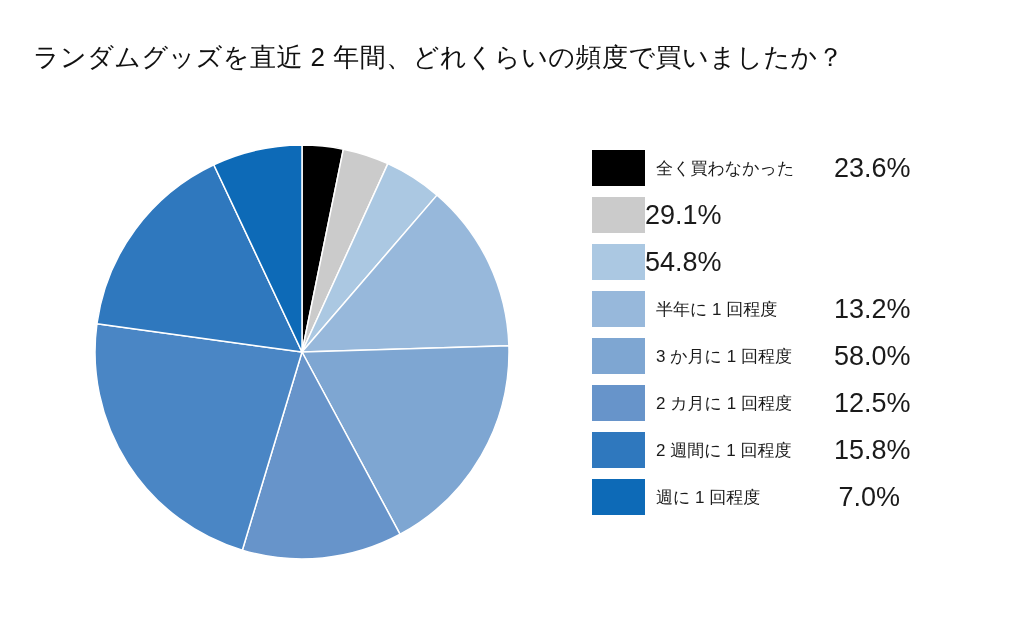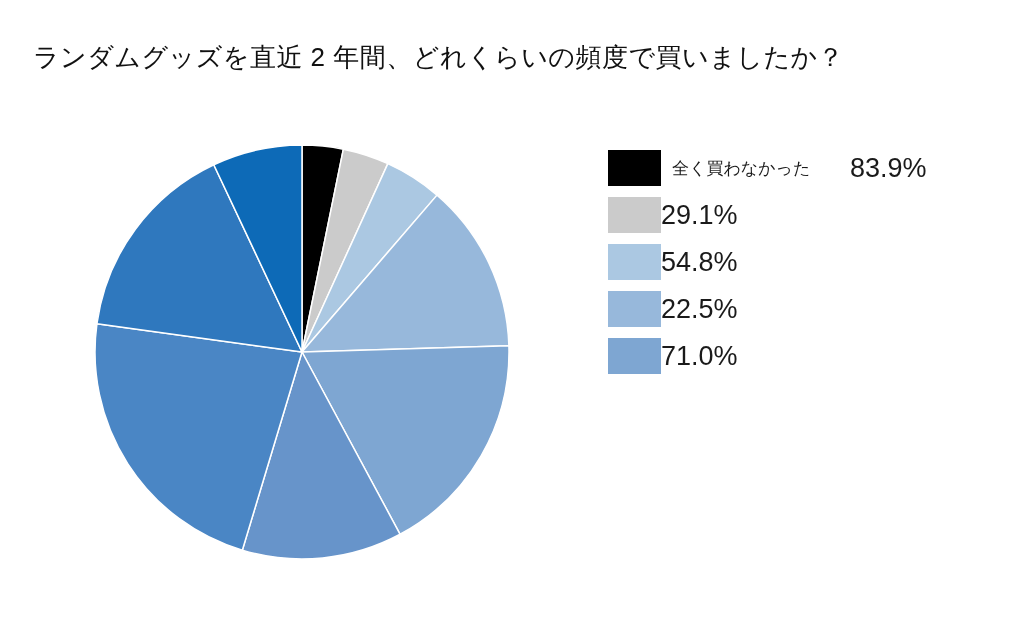--- a/index.html
+++ b/index.html
@@ -26,21 +26,21 @@
   }
 
   .pie-svg {
     position: absolute;
     left: 93px;
     top: 143px;
   }
 
   .legend {
     position: absolute;
-    left: 608px;
+    left: 592px;
     top: 150px;
     width: 308px;
   }
 
   .legend-row {
     display: flex;
     align-items: center;
     height: 36px;
     margin-bottom: 11px;
   }
@@ -83,33 +83,50 @@
       <path d="M 209 209 L 307.0990020762217 391.2788681982897 A 207 207 0 0 1 149.31999761365003 407.21023514229853 Z" fill="#6794ca" stroke="#ffffff" stroke-width="1.5" stroke-linejoin="round"></path>
       <path d="M 209 209 L 149.31999761365003 407.21023514229853 A 207 207 0 0 1 3.9337942961276724 180.77144569381716 Z" fill="#4a86c5" stroke="#ffffff" stroke-width="1.5" stroke-linejoin="round"></path>
       <path d="M 209 209 L 3.9337942961276724 180.77144569381716 A 207 207 0 0 1 120.78123423890581 21.739621468957836 Z" fill="#2f78be" stroke="#ffffff" stroke-width="1.5" stroke-linejoin="round"></path>
       <path d="M 209 209 L 120.78123423890581 21.739621468957836 A 207 207 0 0 1 208.99999999999994 2 Z" fill="#0d6ab7" stroke="#ffffff" stroke-width="1.5" stroke-linejoin="round"></path>
     </svg>
 
   <div class="legend" id="legend">
       <div class="legend-row">
         <span class="swatch" style="background: rgb(0, 0, 0);"></span>
         <span class="legend-label">全く買わなかった</span>
-        <span class="legend-value">83.9%</span>
+        <span class="legend-value">23.6%</span>
       </div>
       <div class="legend-row">
         <span class="swatch" style="background: rgb(203, 203, 203);"></span>
         <span class="legend-value">29.1%</span>
       </div>
       <div class="legend-row">
         <span class="swatch" style="background: rgb(171, 200, 226);"></span>
         <span class="legend-value">54.8%</span>
       </div>
       <div class="legend-row">
         <span class="swatch" style="background: rgb(151, 184, 219);"></span>
-        <span class="legend-value">22.5%</span>
+        <span class="legend-label">半年に 1 回程度</span>
+        <span class="legend-value">13.2%</span>
       </div>
       <div class="legend-row">
         <span class="swatch" style="background: rgb(126, 166, 210);"></span>
-        <span class="legend-value">71.0%</span>
+        <span class="legend-label">3 か月に 1 回程度</span>
+        <span class="legend-value">58.0%</span>
+      </div>
+      <div class="legend-row">
+        <span class="swatch" style="background: rgb(103, 148, 202);"></span>
+        <span class="legend-label">2 カ月に 1 回程度</span>
+        <span class="legend-value">12.5%</span>
+      </div>
+      <div class="legend-row">
+        <span class="swatch" style="background: rgb(47, 120, 190);"></span>
+        <span class="legend-label">2 週間に 1 回程度</span>
+        <span class="legend-value">15.8%</span>
+      </div>
+      <div class="legend-row">
+        <span class="swatch" style="background: rgb(13, 106, 183);"></span>
+        <span class="legend-label">週に 1 回程度</span>
+        <span class="legend-value">7.0%</span>
       </div>
     </div>
 
 </div>
 
 </body></html>

